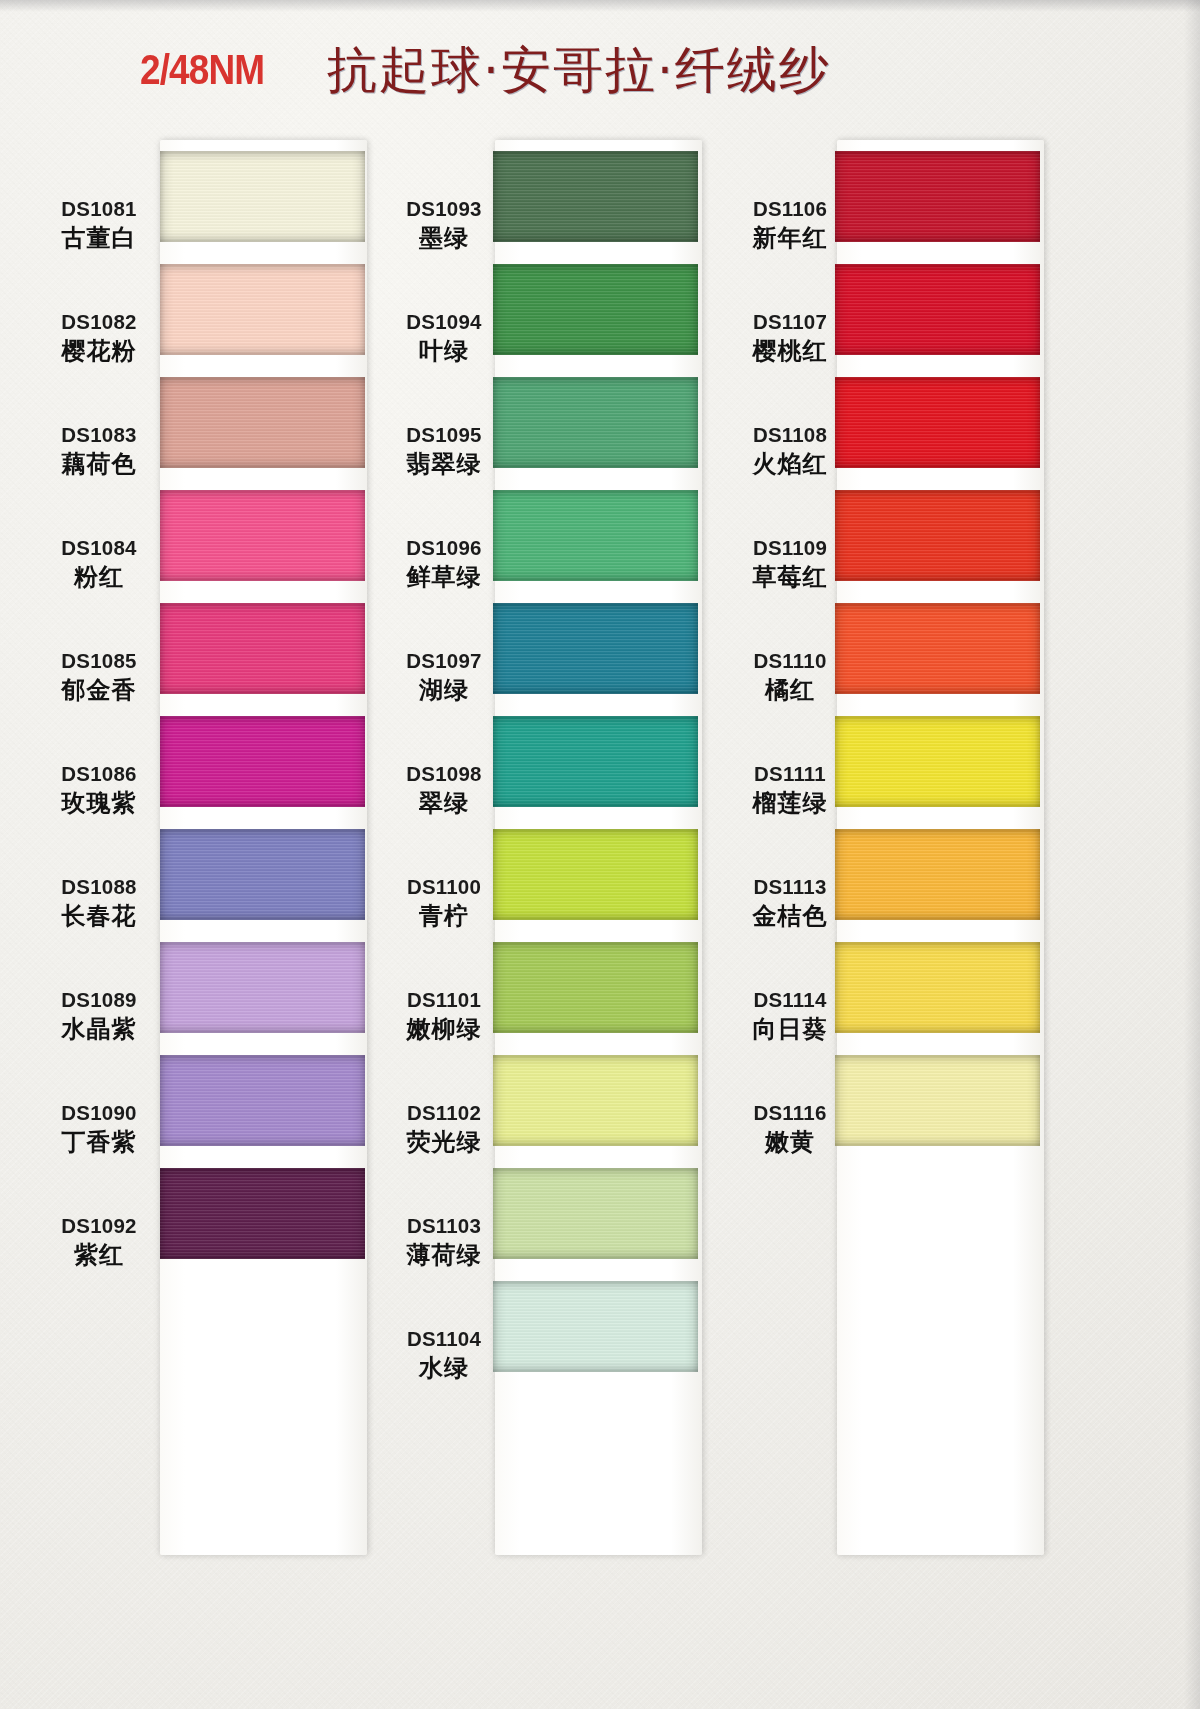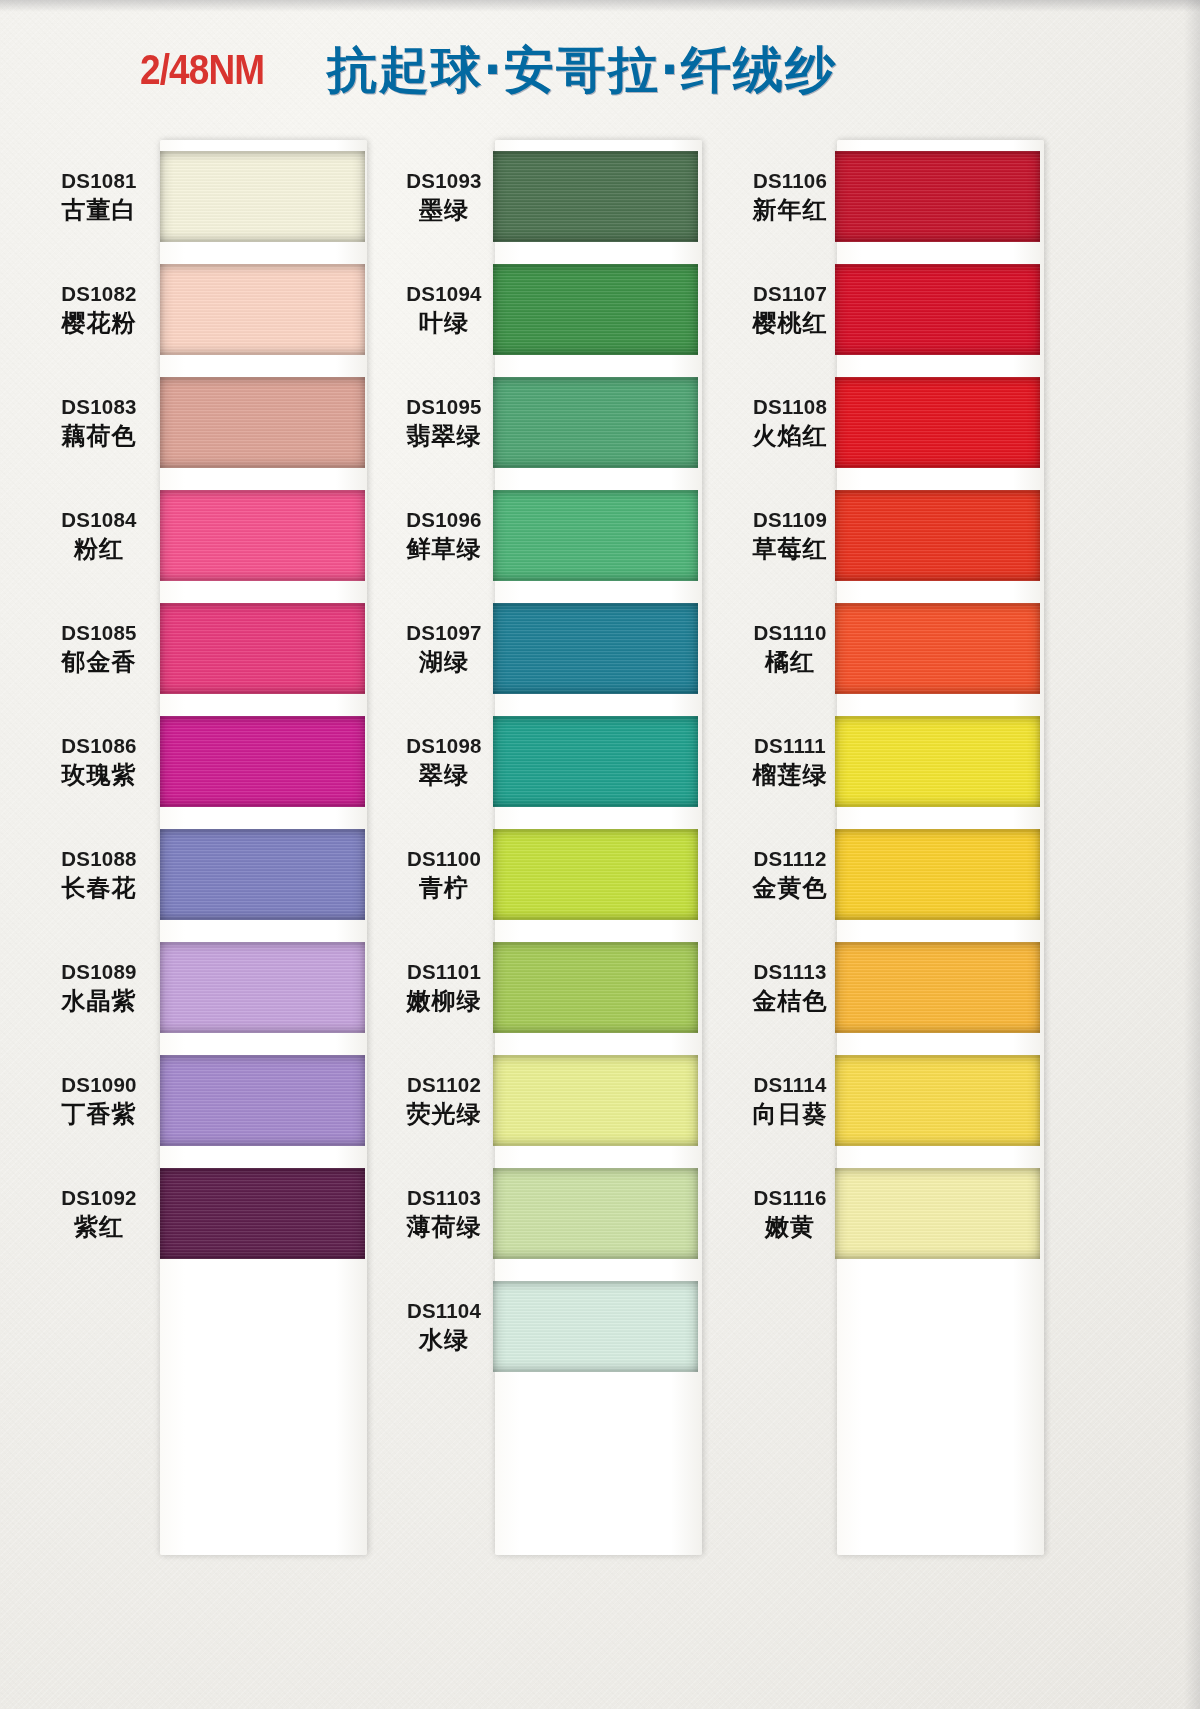--- a/index.html
+++ b/index.html
@@ -65,23 +65,23 @@
     font-size: 42px;
     font-weight: 700;
     letter-spacing: -1px;
     font-family: "Liberation Sans", sans-serif;
     font-stretch: condensed;
     transform: scaleX(.88);
     transform-origin: left center;
     white-space: nowrap;
   }
   #product-title {
-    color: #0369a1;
+    color: #7f1d1d;
     font-size: 50px;
-    font-weight: 700;
+    font-weight: 400;
     letter-spacing: 2px;
     white-space: nowrap;
     font-family: "DejaVu Sans", "Liberation Sans", sans-serif;
     text-shadow: 1px 1px 0 rgba(49,57,94,.35);
   }
 
   
   .column {
     position: absolute;
     top: 140px;
@@ -105,21 +105,21 @@
   #column-2 .strip { left: 92px;  }
 
   .rows {
     position: relative;
     z-index: 3;
   }
   .row {
     position: relative;
     height: 113px;
     display: flex;
-    align-items: center;
+    align-items: flex-end;
   }
   
   .labels {
     width: 118px;
     flex: 0 0 118px;
     text-align: center;
     line-height: 1.22;
     user-select: none;
   }
   #column-1 .labels, #column-2 .labels { width: 98px; flex-basis: 98px; }
@@ -568,33 +568,20 @@
         <div class="swatch-wrap">
           <div class="swatch" style="background: rgb(242, 228, 48);">
             <div class="fuzz-t" style="background: rgb(242, 228, 48);"></div>
             <div class="fuzz-b" style="background: rgb(242, 228, 48);"></div>
             <div class="body"></div>
           </div>
         </div>
       </div>
       <div class="row">
         <div class="labels">
-          <div class="code">DS1112</div>
-          <div class="cname">金黄色</div>
-        </div>
-        <div class="swatch-wrap">
-          <div class="swatch" style="background: rgb(249, 207, 45);">
-            <div class="fuzz-t" style="background: rgb(249, 207, 45);"></div>
-            <div class="fuzz-b" style="background: rgb(249, 207, 45);"></div>
-            <div class="body"></div>
-          </div>
-        </div>
-      </div>
-      <div class="row">
-        <div class="labels">
           <div class="code">DS1113</div>
           <div class="cname">金桔色</div>
         </div>
         <div class="swatch-wrap">
           <div class="swatch" style="background: rgb(249, 183, 57);">
             <div class="fuzz-t" style="background: rgb(249, 183, 57);"></div>
             <div class="fuzz-b" style="background: rgb(249, 183, 57);"></div>
             <div class="body"></div>
           </div>
         </div>

